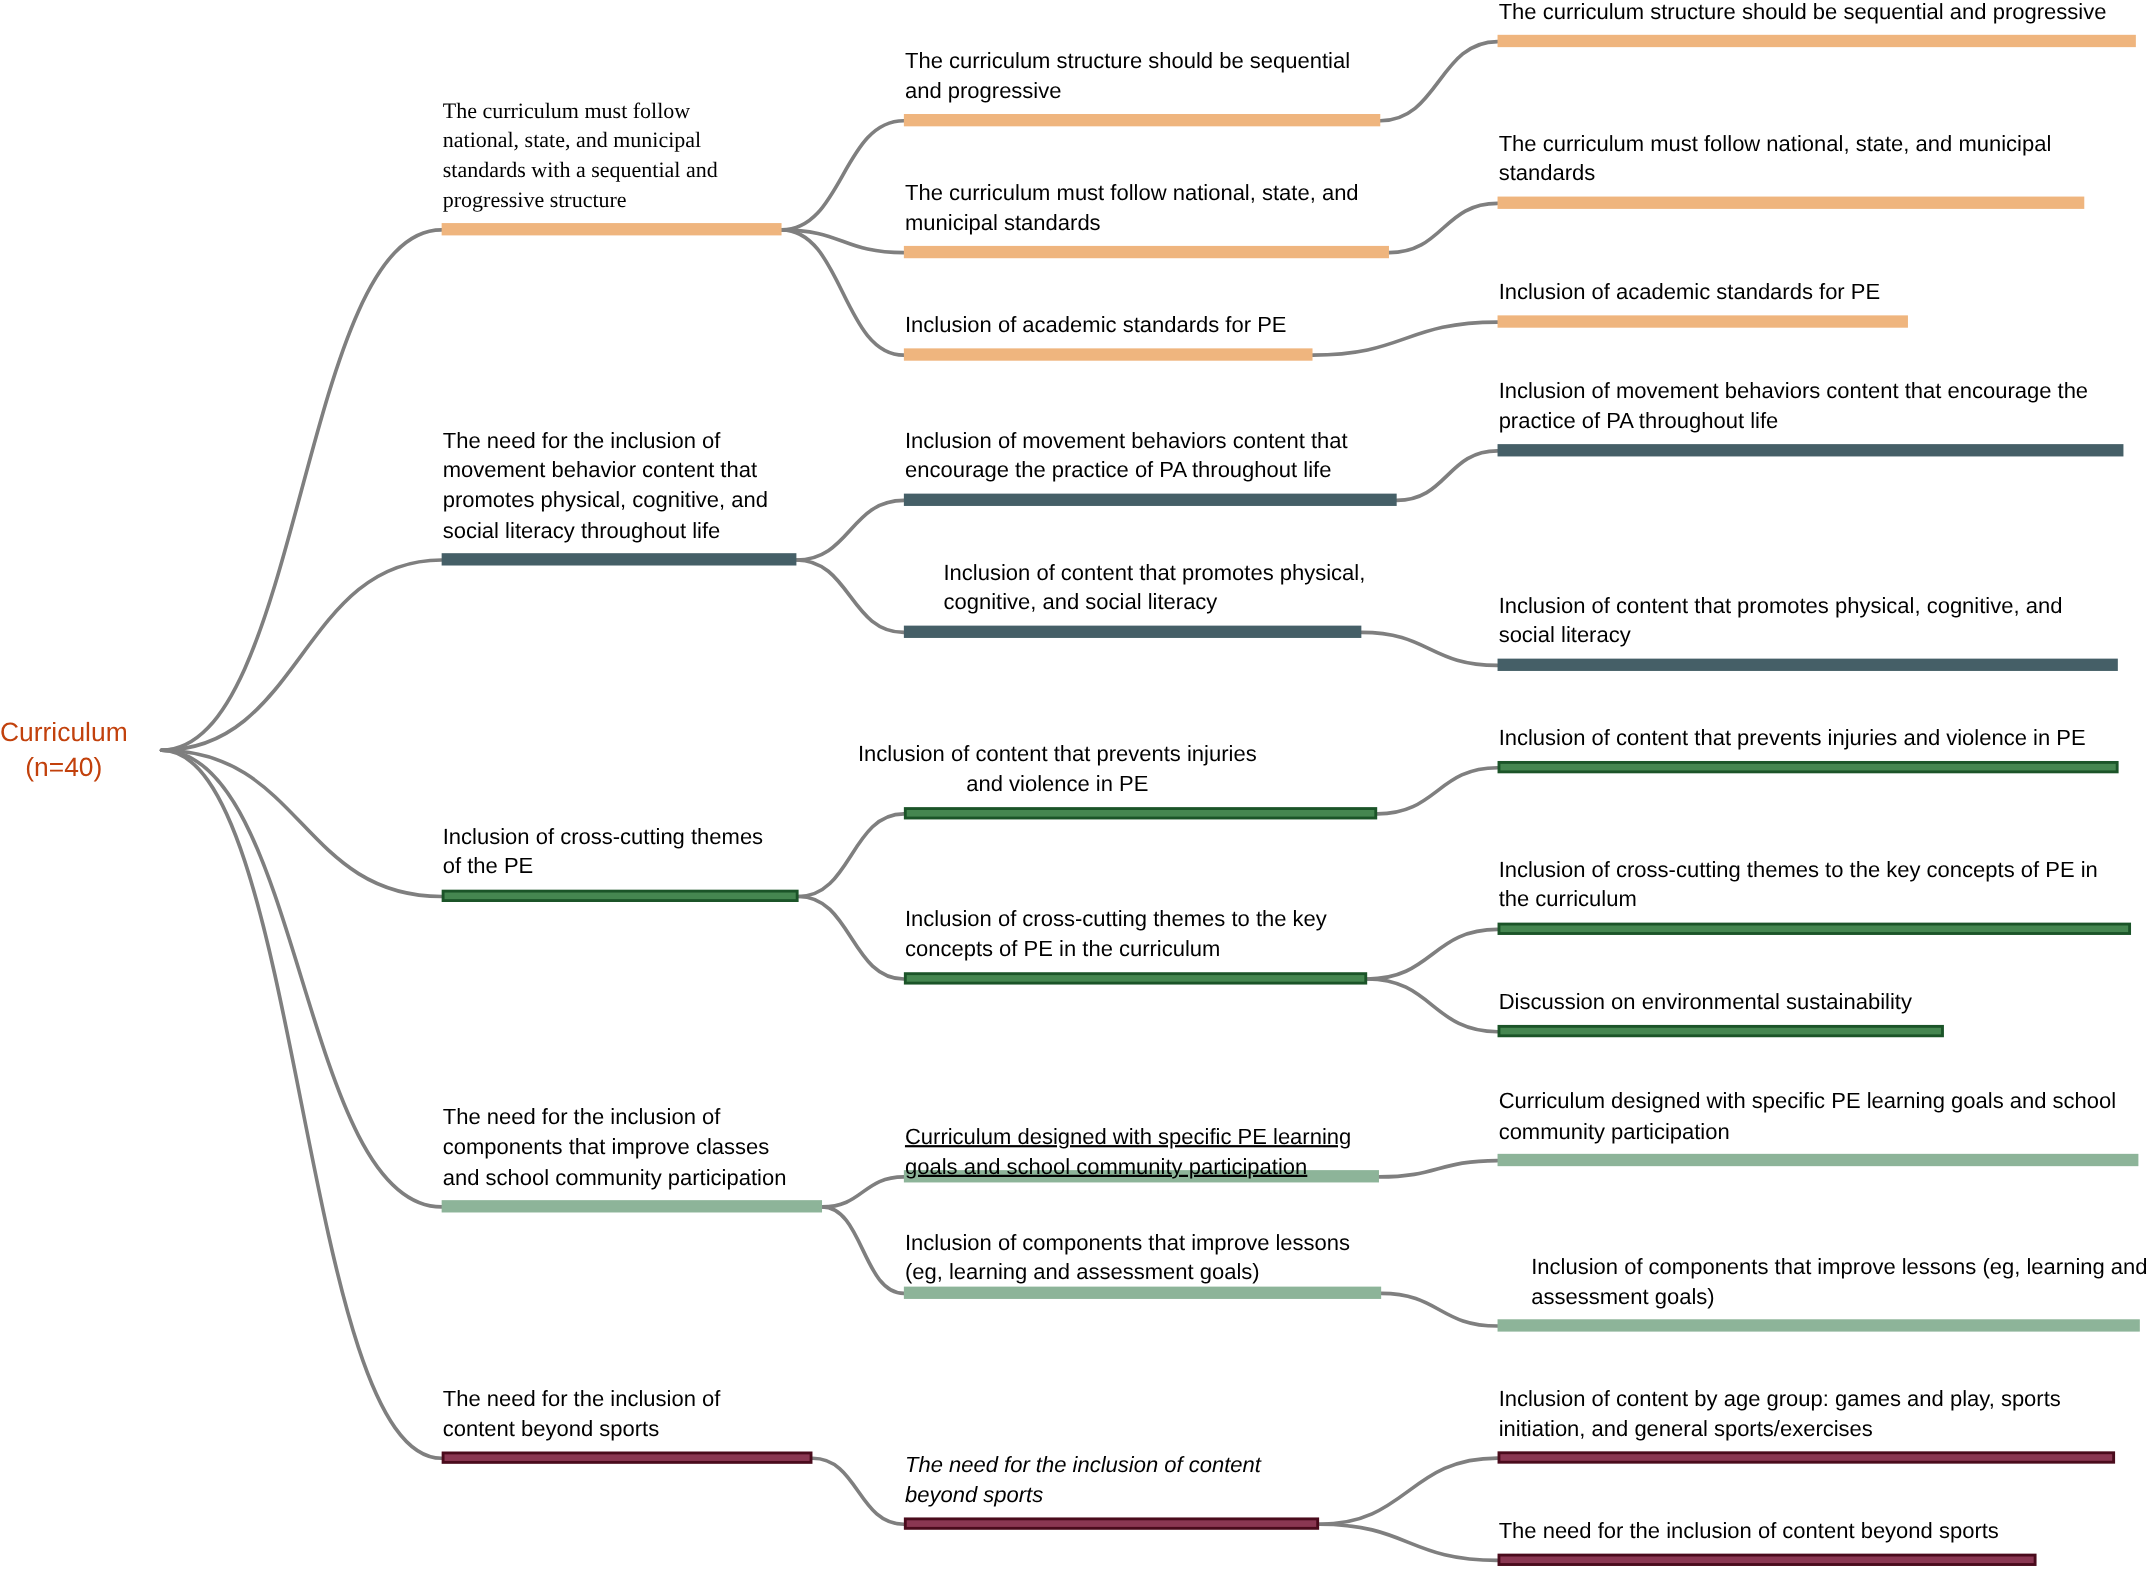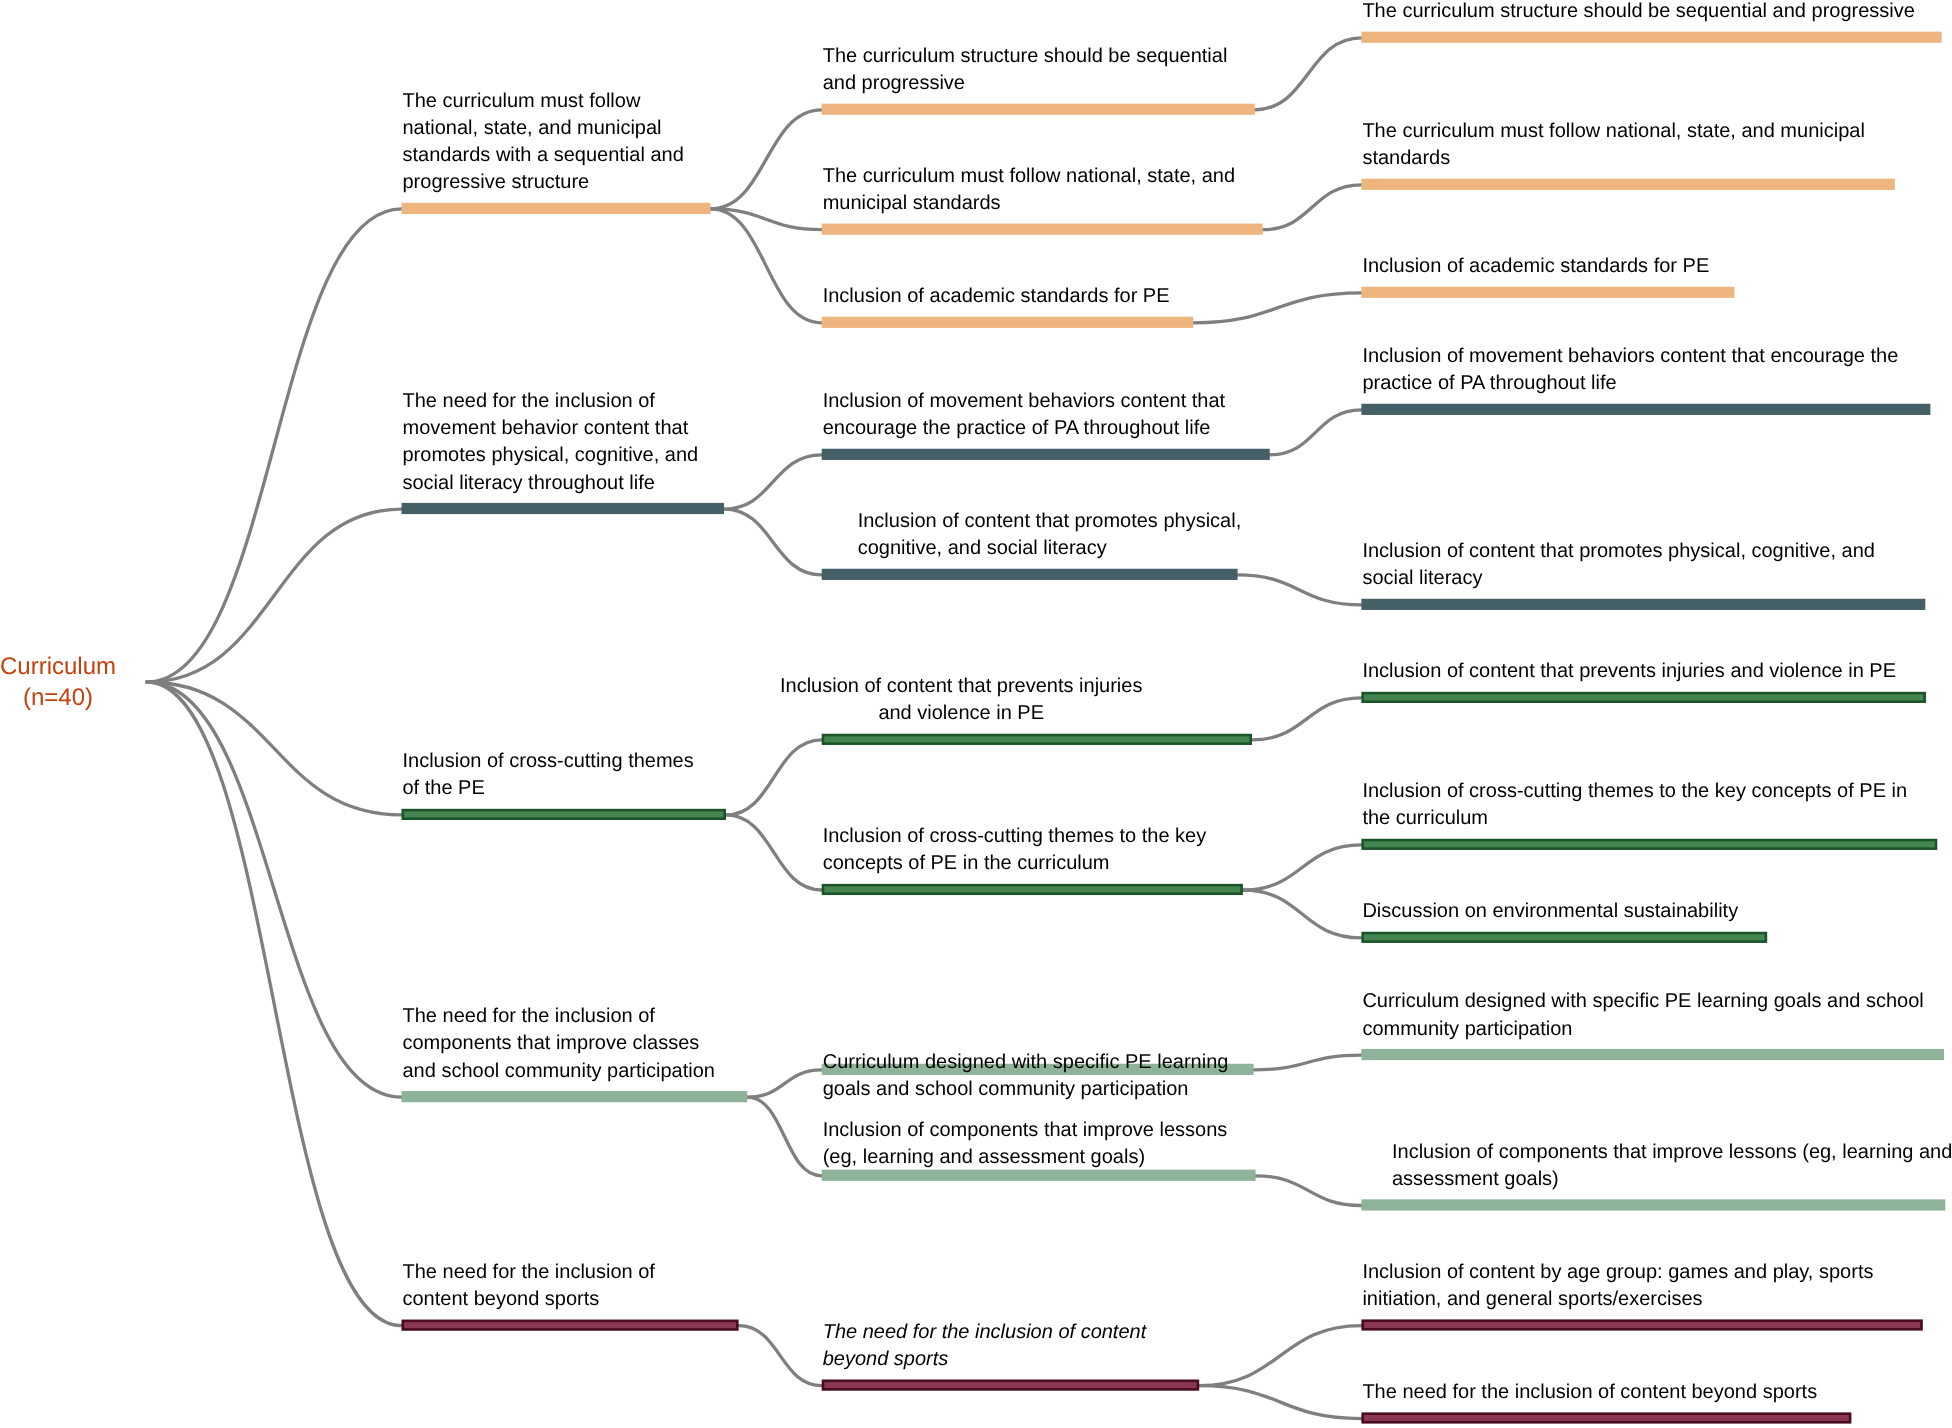--- a/index.html
+++ b/index.html
@@ -154,21 +154,21 @@
         <rect x="1364" y="1322" width="556.1999999999998" height="5.999999999999999" fill="#8a3752"></rect>
       </g>
     <g>
         <rect x="1361.4" y="1412.4" width="490" height="11.2" fill="#4a0b1c"></rect>
         <rect x="1364" y="1415" width="484.8" height="5.999999999999999" fill="#8a3752"></rect>
       </g>
   </svg>
   <div id="label-layer">
     <div class="root-label" style="left: 0px; width: 116px; top: 651.05px;">Curriculum
 (n=40)</div>
-    <div class="node-label" style="left: 402.5px; top: 87.8px;">The curriculum must follow
+    <div class="node-label" style="left: 402.5px; top: 87.8px; font-family: Liberation Serif, serif;">The curriculum must follow
 national, state, and municipal
 standards with a sequential and
 progressive structure</div>
     <div class="node-label" style="left: 402.5px; top: 387.9px;">The need for the inclusion of
 movement behavior content that
 promotes physical, cognitive, and
 social literacy throughout life</div>
     <div class="node-label" style="left: 402.5px; top: 748.2px;">Inclusion of cross-cutting themes
 of the PE</div>
     <div class="node-label" style="left: 402.5px; top: 1003.25px;">The need for the inclusion of
@@ -182,21 +182,21 @@
 municipal standards</div>
     <div class="node-label" style="left: 822.7px; top: 283.3px;">Inclusion of academic standards for PE</div>
     <div class="node-label" style="left: 822.7px; top: 388.15px;">Inclusion of movement behaviors content that
 encourage the practice of PA throughout life</div>
     <div class="node-label" style="left: 822.7px; top: 508.15px; margin-left: 35px;">Inclusion of content that promotes physical,
 cognitive, and social literacy</div>
     <div class="node-label" style="left: 780px; top: 673.15px; text-align: center;">Inclusion of content that prevents injuries
 and violence in PE</div>
     <div class="node-label" style="left: 822.7px; top: 823.25px;">Inclusion of cross-cutting themes to the key
 concepts of PE in the curriculum</div>
-    <div class="node-label" style="left: 822.7px; top: 1049px;">Curriculum designed with specific PE learning
+    <div class="node-label" style="left: 822.7px; top: 1021px; text-decoration: underline;">Curriculum designed with specific PE learning
 goals and school community participation</div>
     <div class="node-label" style="left: 822.7px; top: 1117px;">Inclusion of components that improve lessons
 (eg, learning and assessment goals)</div>
     <div class="node-label" style="left: 822.7px; top: 1318.9px; font-style: italic;">The need for the inclusion of content
 beyond sports</div>
     <div class="node-label" style="left: 1362.4px; top: -1.75px;">The curriculum structure should be sequential and progressive</div>
     <div class="node-label" style="left: 1362.4px; top: 118.1px;">The curriculum must follow national, state, and municipal
 standards</div>
     <div class="node-label" style="left: 1362.4px; top: 253.3px;">Inclusion of academic standards for PE</div>
     <div class="node-label" style="left: 1362.4px; top: 343.15px;">Inclusion of movement behaviors content that encourage the

